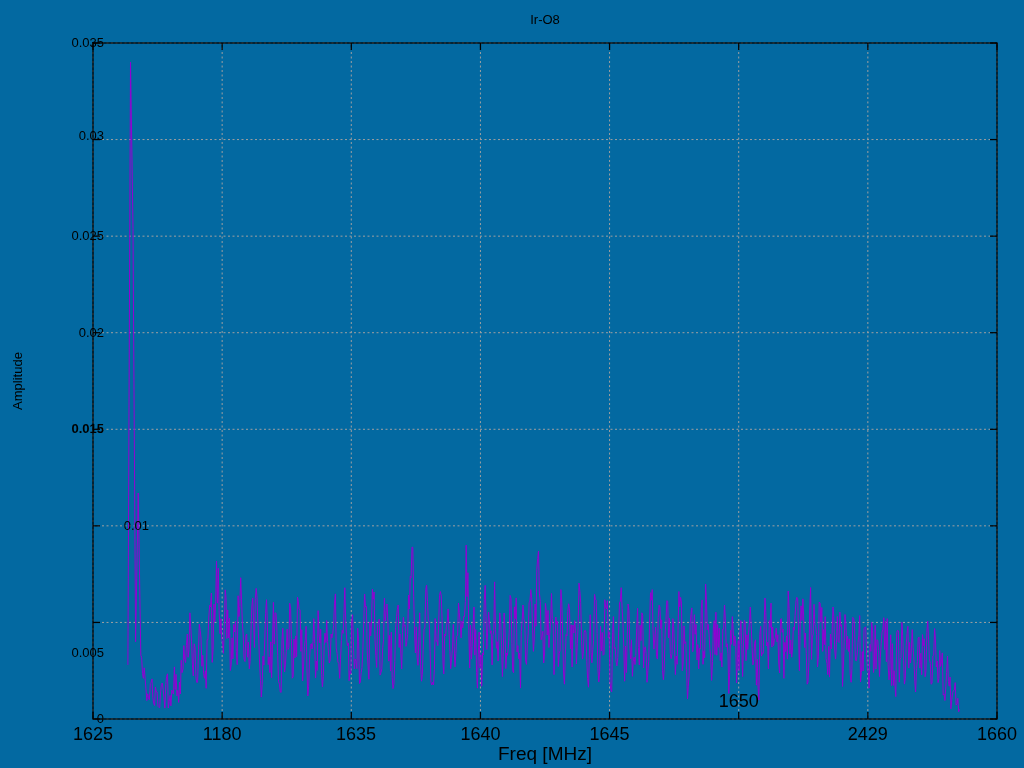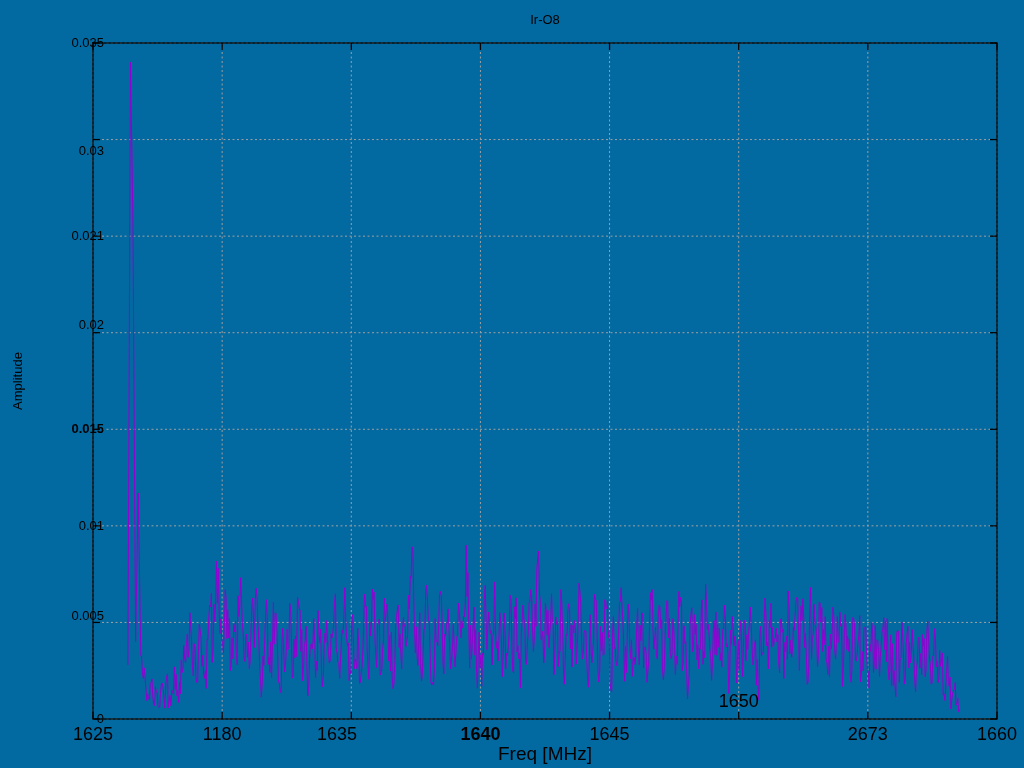--- a/index.html
+++ b/index.html
@@ -81,29 +81,29 @@
       <line x1="997" y1="139.57142857142867" x2="990" y2="139.57142857142867" stroke="#000000" stroke-width="1.3"></line>
       <line x1="93" y1="43" x2="100" y2="43" stroke="#000000" stroke-width="1.3"></line>
       <line x1="997" y1="43" x2="990" y2="43" stroke="#000000" stroke-width="1.3"></line>
       <polyline points="127.9,664.9 130.5,62.3 133.0,228.4 135.6,641.7 138.2,493.0 140.8,655.3 141.6,657.2 142.5,673.7 143.4,678.4 144.2,667.8 145.1,678.2 145.9,688.1 146.8,700.6 147.7,693.8 148.5,697.8 149.4,699.8 150.3,683.5 151.1,682.3 152.0,678.9 152.8,697.3 153.7,703.5 154.6,705.5 155.4,686.9 156.3,692.0 157.1,691.9 158.0,706.4 158.9,707.4 159.7,707.4 160.6,691.9 161.4,684.2 162.3,683.0 163.2,689.8 164.0,697.8 164.9,708.1 165.8,684.6 166.6,676.5 167.5,673.8 168.3,708.0 169.2,701.6 170.1,695.4 170.9,705.8 171.8,690.0 172.6,692.7 173.5,694.1 174.4,666.9 175.2,689.5 176.1,674.4 176.9,695.8 177.8,690.3 178.7,702.4 179.5,682.3 180.4,694.0 181.2,660.2 182.1,672.6 183.0,668.9 183.8,645.6 184.7,659.1 185.6,662.6 186.4,645.7 187.3,634.0 188.1,657.3 189.0,649.3 189.9,612.8 190.7,626.4 191.6,641.2 192.4,664.9 193.3,675.9 194.2,643.8 195.0,647.5 195.9,676.4 196.7,682.4 197.6,682.3 198.5,649.3 199.3,624.0 200.2,630.2 201.0,638.0 201.9,666.3 202.8,655.3 203.6,673.7 204.5,678.3 205.4,670.7 206.2,688.3 207.1,639.6 207.9,639.8 208.8,617.0 209.7,605.2 210.5,607.0 211.4,593.0 212.2,662.4 213.1,649.5 214.0,604.2 214.8,621.8 215.7,601.2 216.5,561.2 217.4,603.1 218.3,568.3 219.1,610.6 220.0,633.6 220.9,618.6 221.7,639.3 222.6,642.9 223.4,653.3 224.3,627.3 225.2,589.8 226.0,597.3 226.9,638.6 227.7,609.9 228.6,637.9 229.5,618.3 230.3,670.5 231.2,664.9 232.0,637.8 232.9,658.9 233.8,624.4 234.6,632.0 235.5,621.2 236.3,651.4 237.2,664.7 238.1,595.7 238.9,616.6 239.8,606.7 240.7,577.7 241.5,599.3 242.4,623.5 243.2,634.0 244.1,659.1 245.0,661.5 245.8,636.1 246.7,634.0 247.5,657.2 248.4,642.1 249.3,668.8 250.1,661.6 251.0,630.9 251.8,607.0 252.7,598.0 253.6,621.2 254.4,647.5 255.3,598.4 256.2,588.4 257.0,597.3 257.9,623.7 258.7,638.1 259.6,663.0 260.5,680.3 261.3,697.1 262.2,684.2 263.0,656.2 263.9,665.2 264.8,637.9 265.6,613.3 266.5,599.7 267.3,620.5 268.2,664.6 269.1,656.9 269.9,672.6 270.8,641.8 271.6,677.6 272.5,643.7 273.4,602.3 274.2,644.2 275.1,612.8 276.0,613.2 276.8,628.0 277.7,655.3 278.5,681.3 279.4,684.1 280.3,692.0 281.1,692.5 282.0,639.4 282.8,628.2 283.7,651.2 284.6,671.9 285.4,664.9 286.3,651.3 287.1,629.2 288.0,649.5 288.9,647.4 289.7,603.2 290.6,608.9 291.4,638.5 292.3,678.2 293.2,676.5 294.0,639.1 294.9,658.0 295.8,635.9 296.6,656.6 297.5,597.2 298.3,601.2 299.2,609.0 300.1,610.0 300.9,651.4 301.8,629.7 302.6,680.8 303.5,666.9 304.4,646.5 305.2,640.5 306.1,626.3 306.9,667.0 307.8,695.9 308.7,686.2 309.5,659.8 310.4,645.4 311.3,643.7 312.1,649.0 313.0,641.7 313.8,618.6 314.7,643.5 315.6,677.8 316.4,661.1 317.3,670.4 318.1,610.6 319.0,634.0 319.9,642.8 320.7,629.0 321.6,674.6 322.4,686.7 323.3,676.6 324.2,645.6 325.0,633.2 325.9,642.5 326.7,620.5 327.6,641.6 328.5,653.1 329.3,663.0 330.2,660.0 331.1,634.0 331.9,637.9 332.8,633.0 333.6,625.5 334.5,603.1 335.4,593.9 336.2,647.9 337.1,653.3 337.9,662.0 338.8,663.6 339.7,678.4 340.5,659.3 341.4,640.4 342.2,630.2 343.1,633.4 344.0,613.3 344.8,587.7 345.7,620.2 346.6,638.1 347.4,645.6 348.3,642.9 349.1,680.7 350.0,670.7 350.9,673.8 351.7,620.6 352.6,614.7 353.4,641.7 354.3,668.9 355.2,659.1 356.0,661.1 356.9,668.6 357.7,628.2 358.6,641.2 359.5,683.5 360.3,682.3 361.2,672.4 362.0,667.4 362.9,649.5 363.8,621.4 364.6,594.0 365.5,607.0 366.4,606.5 367.2,650.9 368.1,666.9 368.9,679.3 369.8,622.1 370.7,635.9 371.5,622.0 372.4,589.1 373.2,599.3 374.1,592.0 375.0,639.9 375.8,655.3 376.7,667.5 377.5,625.6 378.4,622.4 379.3,619.0 380.1,675.1 381.0,672.6 381.8,668.9 382.7,647.8 383.6,639.8 384.4,598.3 385.3,621.0 386.2,610.8 387.0,604.0 387.9,621.8 388.7,661.1 389.6,635.4 390.5,671.1 391.3,632.1 392.2,677.7 393.0,688.6 393.9,684.2 394.8,661.3 395.6,627.6 396.5,616.6 397.3,609.8 398.2,605.0 399.1,647.5 399.9,633.9 400.8,653.1 401.7,668.8 402.5,632.5 403.4,617.3 404.2,626.3 405.1,624.9 406.0,646.4 406.8,641.7 407.7,634.3 408.5,595.0 409.4,608.9 410.3,576.4 411.1,577.6 412.0,547.1 412.8,547.3 413.7,596.8 414.6,634.0 415.4,653.0 416.3,626.8 417.1,657.2 418.0,665.3 418.9,636.4 419.7,612.8 420.6,664.9 421.5,681.2 422.3,674.6 423.2,649.4 424.0,628.8 424.9,628.2 425.8,589.3 426.6,585.3 427.5,601.2 428.3,620.1 429.2,621.0 430.1,651.4 430.9,682.1 431.8,685.0 432.6,682.3 433.5,684.8 434.4,669.5 435.2,618.6 436.1,641.3 437.0,640.5 437.8,645.6 438.7,623.1 439.5,595.3 440.4,591.5 441.3,596.1 442.1,620.5 443.0,663.0 443.8,673.9 444.7,634.0 445.6,635.9 446.4,625.8 447.3,621.6 448.1,608.9 449.0,630.9 449.9,651.5 450.7,668.8 451.6,658.9 452.4,650.2 453.3,624.4 454.2,646.7 455.0,666.8 455.9,653.3 456.8,636.3 457.6,635.1 458.5,603.1 459.3,612.7 460.2,623.1 461.1,637.9 461.9,621.1 462.8,627.8 463.6,616.6 464.5,616.8 465.4,601.6 466.2,545.2 467.1,596.6 467.9,572.7 468.8,630.2 469.7,668.1 470.5,625.1 471.4,659.1 472.2,646.3 473.1,624.2 474.0,607.0 474.8,655.2 475.7,629.6 476.6,672.6 477.4,688.2 478.3,654.1 479.1,632.1 480.0,667.9 480.9,654.8 481.7,686.2 482.6,653.0 483.4,654.8 484.3,599.3 485.2,585.4 486.0,616.3 486.9,649.5 487.7,629.9 488.6,612.0 489.5,622.4 490.3,633.4 491.2,630.7 492.1,664.9 492.9,635.5 493.8,630.8 494.6,581.9 495.5,629.5 496.4,648.3 497.2,641.7 498.1,661.0 498.9,638.0 499.8,612.8 500.7,622.7 501.5,644.2 502.4,676.5 503.2,656.4 504.1,613.0 505.0,628.2 505.8,668.6 506.7,653.0 507.5,655.3 508.4,646.0 509.3,629.5 510.1,595.4 511.0,598.6 511.9,643.2 512.7,670.7 513.6,672.7 514.4,606.8 515.3,618.6 516.2,597.9 517.0,651.9 517.9,645.6 518.7,658.7 519.6,653.3 520.5,688.1 521.3,631.8 522.2,620.6 523.0,605.0 523.9,619.2 524.8,622.0 525.6,661.1 526.5,664.4 527.4,643.4 528.2,634.0 529.1,602.8 529.9,601.1 530.8,589.6 531.7,597.9 532.5,627.2 533.4,651.4 534.2,640.0 535.1,604.0 536.0,626.3 536.8,569.4 537.7,558.6 538.5,551.0 539.4,593.1 540.3,601.6 541.1,639.8 542.0,636.5 542.8,631.3 543.7,663.0 544.6,653.0 545.4,603.4 546.3,610.8 547.2,635.1 548.0,610.4 548.9,647.5 549.7,635.2 550.6,622.0 551.5,593.5 552.3,618.3 553.2,625.4 554.0,674.6 554.9,650.1 555.8,617.0 556.6,624.4 557.5,621.4 558.3,666.6 559.2,653.3 560.1,650.6 560.9,589.6 561.8,603.1 562.6,631.0 563.5,672.0 564.4,684.2 565.2,659.7 566.1,634.5 567.0,635.9 567.8,611.3 568.7,603.8 569.5,608.9 570.4,648.9 571.3,624.8 572.1,666.9 573.0,625.0 573.8,633.0 574.7,620.5 575.6,630.1 576.4,664.0 577.3,643.7 578.1,626.3 579.0,583.1 579.9,591.5 580.7,602.6 581.6,641.8 582.5,659.1 583.3,653.2 584.2,632.2 585.0,630.2 585.9,632.0 586.8,661.2 587.6,678.4 588.5,687.2 589.3,657.8 590.2,614.7 591.1,652.7 591.9,662.8 592.8,649.5 593.6,640.9 594.5,594.4 595.4,599.3 596.2,600.2 597.1,633.6 597.9,668.8 598.8,681.9 599.7,671.1 600.5,626.3 601.4,651.0 602.3,632.5 603.1,655.3 604.0,654.3 604.8,599.7 605.7,607.0 606.6,609.0 607.4,600.7 608.3,637.9 609.1,631.8 610.0,682.0 610.9,690.0 611.7,691.8 612.6,632.7 613.4,616.6 614.3,648.5 615.2,647.6 616.0,661.1 616.9,665.9 617.8,657.5 618.6,632.1 619.5,602.8 620.3,601.2 621.2,587.7 622.1,608.4 622.9,621.5 623.8,647.5 624.6,681.2 625.5,646.0 626.4,672.6 627.2,639.6 628.1,604.0 628.9,610.8 629.8,645.7 630.7,659.1 631.5,639.8 632.4,676.3 633.2,661.9 634.1,657.2 635.0,664.6 635.8,655.6 636.7,628.2 637.6,608.3 638.4,647.4 639.3,664.9 640.1,625.2 641.0,640.6 641.9,612.8 642.7,615.2 643.6,668.0 644.4,649.5 645.3,646.7 646.2,653.9 647.0,682.3 647.9,670.5 648.7,661.8 649.6,622.4 650.5,592.7 651.3,600.2 652.2,589.6 653.0,629.5 653.9,649.2 654.8,637.9 655.6,627.1 656.5,656.5 657.4,659.1 658.2,617.4 659.1,605.2 659.9,607.0 660.8,628.6 661.7,619.8 662.5,670.7 663.4,679.8 664.2,669.5 665.1,634.0 666.0,619.6 666.8,600.7 667.7,601.2 668.5,637.8 669.4,618.2 670.3,653.3 671.1,658.7 672.0,654.1 672.9,618.6 673.7,626.7 674.6,649.2 675.4,674.6 676.3,656.1 677.2,664.3 678.0,630.2 678.9,591.5 679.7,606.8 680.6,597.3 681.5,603.1 682.3,670.7 683.2,663.0 684.0,625.9 684.9,643.5 685.8,641.7 686.6,669.6 687.5,698.8 688.3,686.2 689.2,673.8 690.1,624.6 690.9,614.7 691.8,607.9 692.7,651.7 693.5,645.6 694.4,614.7 695.2,634.3 696.1,624.4 697.0,660.0 697.8,644.6 698.7,668.8 699.5,648.3 700.4,649.3 701.3,608.9 702.1,599.9 703.0,664.3 703.8,651.4 704.7,657.9 705.6,584.1 706.4,599.3 707.3,629.8 708.2,624.3 709.0,634.0 709.9,648.9 710.7,657.1 711.6,680.4 712.5,661.4 713.3,629.0 714.2,620.5 715.0,654.5 715.9,612.2 716.8,655.3 717.6,624.6 718.5,647.3 719.3,628.2 720.2,660.5 721.1,652.8 721.9,666.9 722.8,629.0 723.6,629.2 724.5,605.0 725.4,618.9 726.2,647.1 727.1,643.7 728.0,653.4 728.8,693.5 729.7,672.6 730.5,630.2 731.4,644.3 732.3,616.6 733.1,627.9 734.0,645.8 734.8,635.9 735.7,644.1 736.6,682.8 737.4,661.1 738.3,640.5 739.1,670.3 740.0,632.1 740.9,620.6 741.7,644.4 742.6,676.5 743.4,648.1 744.3,620.1 745.2,622.4 746.0,660.7 746.9,634.8 747.8,649.5 748.6,632.1 749.5,622.3 750.3,607.0 751.2,625.5 752.1,647.2 752.9,664.9 753.8,659.8 754.6,643.1 755.5,639.8 756.4,685.2 757.2,659.4 758.1,688.1 758.9,700.1 759.8,634.3 760.7,626.3 761.5,656.1 762.4,652.9 763.3,653.3 764.1,625.0 765.0,598.0 765.8,612.8 766.7,646.0 767.6,642.4 768.4,668.8 769.3,620.5 770.1,627.5 771.0,603.1 771.9,647.1 772.7,627.0 773.6,645.6 774.4,640.1 775.3,637.8 776.2,628.2 777.0,641.9 777.9,634.7 778.7,663.0 779.6,673.0 780.5,619.3 781.3,618.6 782.2,632.3 783.1,629.2 783.9,678.4 784.8,642.4 785.6,651.5 786.5,635.9 787.4,659.2 788.2,591.0 789.1,608.9 789.9,653.8 790.8,640.0 791.7,657.2 792.5,649.0 793.4,627.2 794.2,630.2 795.1,615.6 796.0,601.0 796.8,597.3 797.7,598.7 798.6,635.5 799.4,670.7 800.3,622.2 801.1,605.8 802.0,620.5 802.9,598.8 803.7,618.1 804.6,647.5 805.4,633.0 806.3,653.8 807.2,684.2 808.0,682.1 808.9,662.3 809.7,610.8 810.6,587.5 811.5,659.4 812.3,637.9 813.2,634.0 814.0,604.3 814.9,624.4 815.8,626.8 816.6,634.6 817.5,666.9 818.4,656.9 819.2,602.0 820.1,603.1 820.9,622.2 821.8,607.5 822.7,651.4 823.5,629.6 824.4,644.6 825.2,616.6 826.1,658.5 827.0,663.5 827.8,674.6 828.7,646.3 829.5,677.1 830.4,634.0 831.3,648.8 832.1,633.1 833.0,607.0 833.8,616.4 834.7,650.0 835.6,659.1 836.4,644.4 837.3,616.4 838.2,641.7 839.0,642.5 839.9,612.2 840.7,626.3 841.6,624.7 842.5,686.4 843.3,668.8 844.2,641.9 845.0,614.5 845.9,624.4 846.8,649.5 847.6,636.3 848.5,651.4 849.3,638.8 850.2,673.9 851.1,682.3 851.9,668.8 852.8,617.4 853.7,618.6 854.5,624.1 855.4,659.0 856.2,661.1 857.1,655.0 858.0,642.4 858.8,635.9 859.7,615.6 860.5,681.9 861.4,672.6 862.3,651.6 863.1,671.0 864.0,628.2 864.8,627.8 865.7,626.8 866.6,655.3 867.4,669.7 868.3,672.1 869.1,688.1 870.0,644.2 870.9,651.4 871.7,622.4 872.6,630.8 873.5,672.5 874.3,664.9 875.2,625.3 876.0,669.1 876.9,639.8 877.8,640.3 878.6,650.6 879.5,676.5 880.3,657.3 881.2,643.8 882.1,632.1 882.9,629.3 883.8,617.7 884.6,649.5 885.5,621.3 886.4,661.7 887.2,618.6 888.1,664.8 889.0,679.9 889.8,670.7 890.7,634.8 891.5,685.5 892.4,643.7 893.3,685.5 894.1,670.6 895.0,686.2 895.8,696.6 896.7,632.7 897.6,630.2 898.4,631.0 899.3,682.2 900.1,659.1 901.0,657.6 901.9,622.3 902.7,635.9 903.6,660.2 904.4,684.1 905.3,678.4 906.2,645.1 907.0,633.6 907.9,626.3 908.8,668.1 909.6,642.5 910.5,663.0 911.3,652.0 912.2,629.6 913.1,647.5 913.9,658.0 914.8,681.8 915.6,692.0 916.5,668.7 917.4,661.2 918.2,637.9 919.1,637.1 919.9,668.2 920.8,653.3 921.7,674.7 922.5,634.6 923.4,645.6 924.2,638.7 925.1,676.7 926.0,670.7 926.8,632.6 927.7,621.0 928.6,639.8 929.4,658.9 930.3,663.4 931.1,684.2 932.0,683.3 932.9,655.9 933.7,655.3 934.6,628.6 935.4,638.1 936.3,666.9 937.2,660.9 938.0,682.6 938.9,678.4 939.7,650.5 940.6,666.4 941.5,661.1 942.3,652.9 943.2,695.1 944.1,693.9 944.9,700.5 945.8,686.8 946.6,672.6 947.5,656.1 948.4,681.4 949.2,686.2 950.1,677.0 950.9,708.9 951.8,699.7 952.7,692.4 953.5,690.5 954.4,690.0 955.2,682.6 956.1,705.1 957.0,703.5 957.8,698.3 958.7,711.7 959.5,709.3" fill="none" stroke="#9400d3" stroke-width="1"></polyline>
     </svg>
   <div class="chart-title">Ir-O8</div>
   <div class="xlabel">Freq [MHz]</div>
   <div class="ylabel">Amplitude</div>
   <div id="ticklabels">
       <div class="ytick" style="right: 939px; top: 711px;">0</div>
-      <div class="ytick" style="right: 939px; top: 608px;">0.005</div>
-      <div class="ytick" style="right: 939px; top: 517.857px;">0.01</div>
+      <div class="ytick" style="right: 939px; top: 645px;">0.005</div>
+      <div class="ytick" style="right: 894px; top: 517.857px;">0.01</div>
       <div class="ytick" style="right: 939px; top: 421.286px; font-weight: bold;">0.015</div>
-      <div class="ytick" style="right: 939px; top: 317px;">0.02</div>
-      <div class="ytick" style="right: 939px; top: 228.143px;">0.021</div>
-      <div class="ytick" style="right: 939px; top: 143px;">0.03</div>
+      <div class="ytick" style="right: 939px; top: 325px;">0.02</div>
+      <div class="ytick" style="right: 939px; top: 228.143px;">0.025</div>
+      <div class="ytick" style="right: 939px; top: 128px;">0.03</div>
       <div class="ytick" style="right: 939px; top: 35px; text-align: right;">0.035</div>
       <div class="xtick" style="left: 61px; top: 726px;">1625</div>
       <div class="xtick" style="left: 190.143px; top: 726px;">1180</div>
-      <div class="xtick" style="left: 305px; top: 726px;">1635</div>
-      <div class="xtick" style="left: 448.429px; top: 726px; font-weight: bold;">1640</div>
+      <div class="xtick" style="left: 312px; top: 726px; text-align: right;">1635</div>
+      <div class="xtick" style="left: 448.429px; top: 726px;">1640</div>
       <div class="xtick" style="left: 577.571px; top: 726px;">1645</div>
       <div class="xtick" style="left: 706.714px; top: 693px;">1650</div>
-      <div class="xtick" style="left: 835.857px; top: 726px;">2673</div>
+      <div class="xtick" style="left: 835.857px; top: 726px;">2429</div>
       <div class="xtick" style="left: 965px; top: 726px;">1660</div>
     </div>
 </div>
 
 </body></html>

